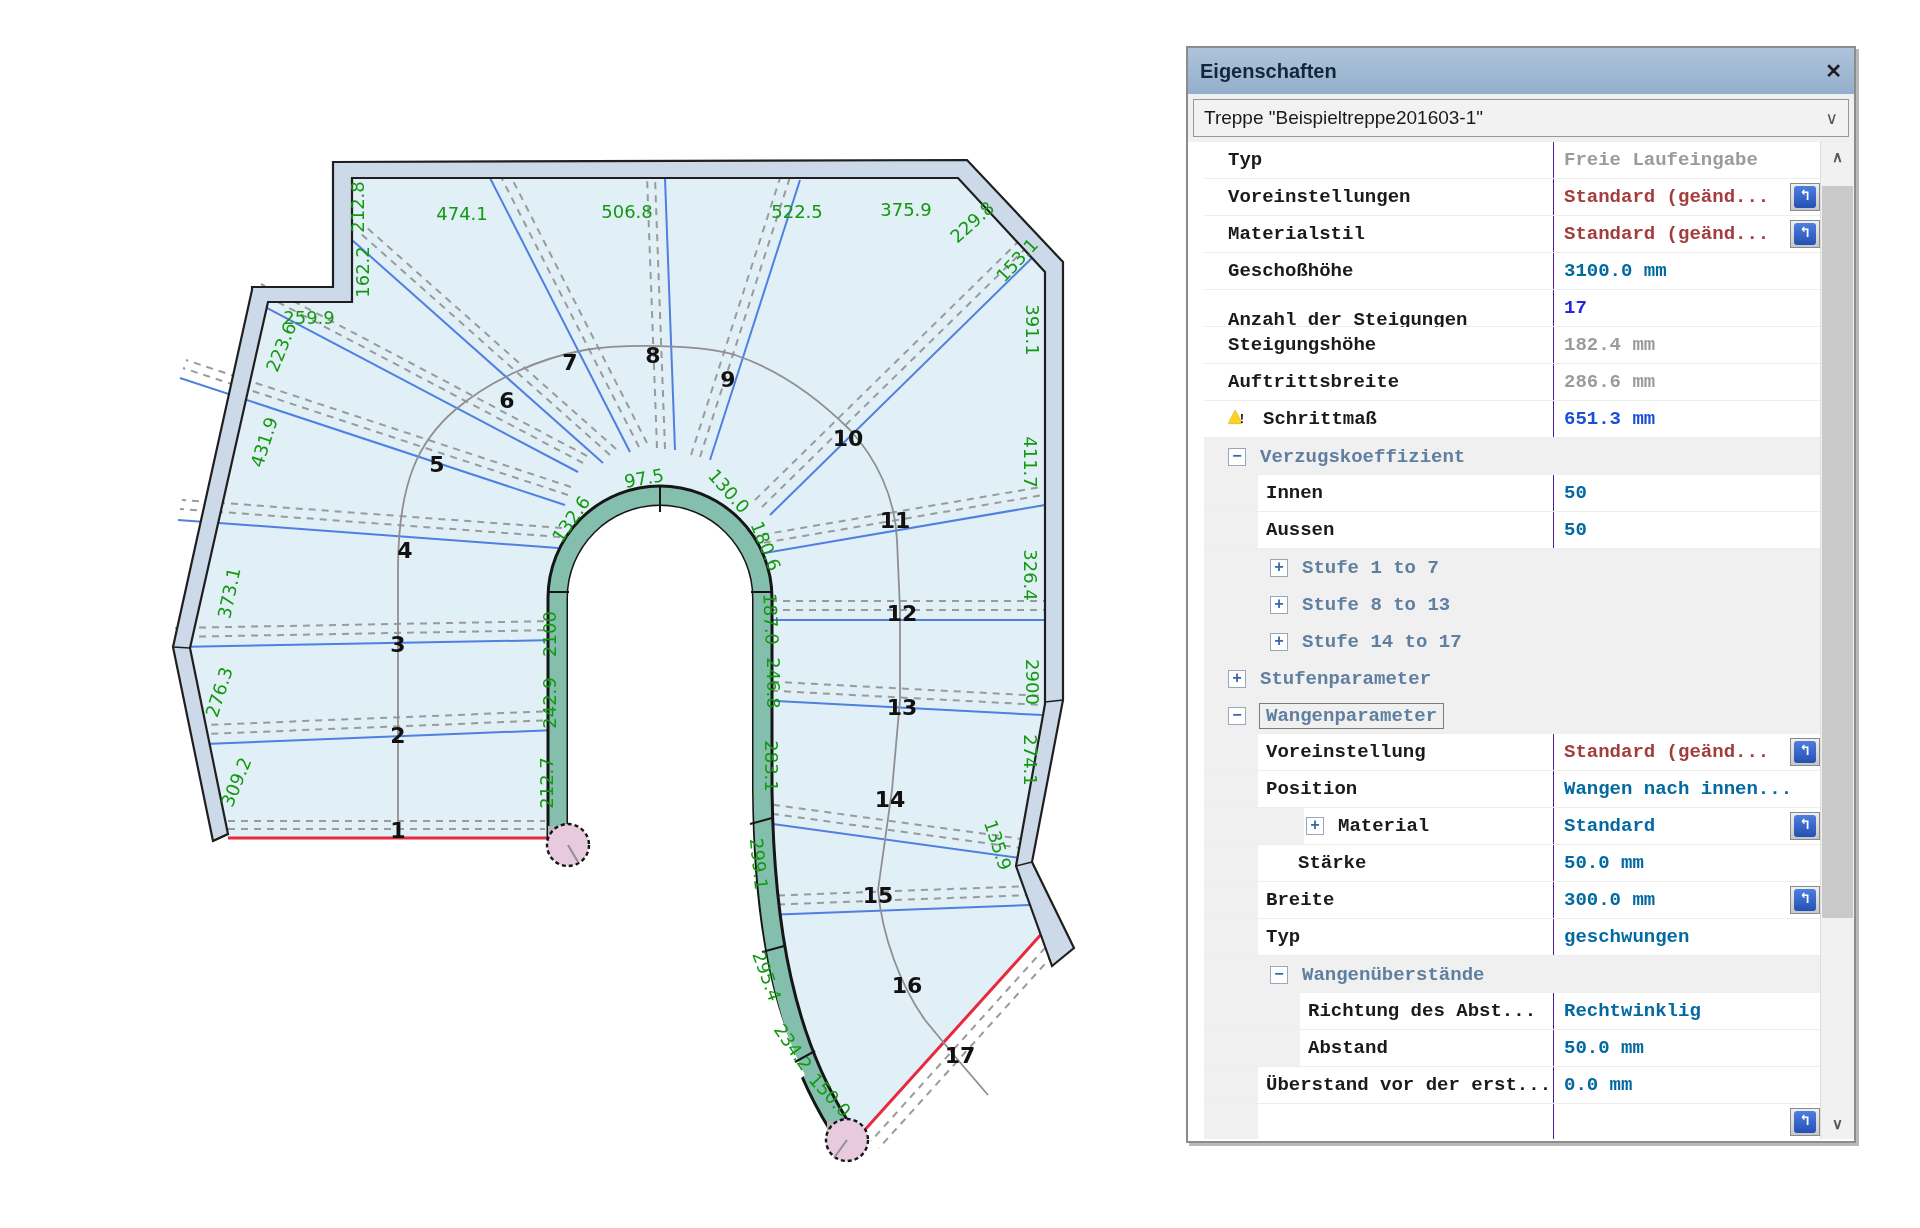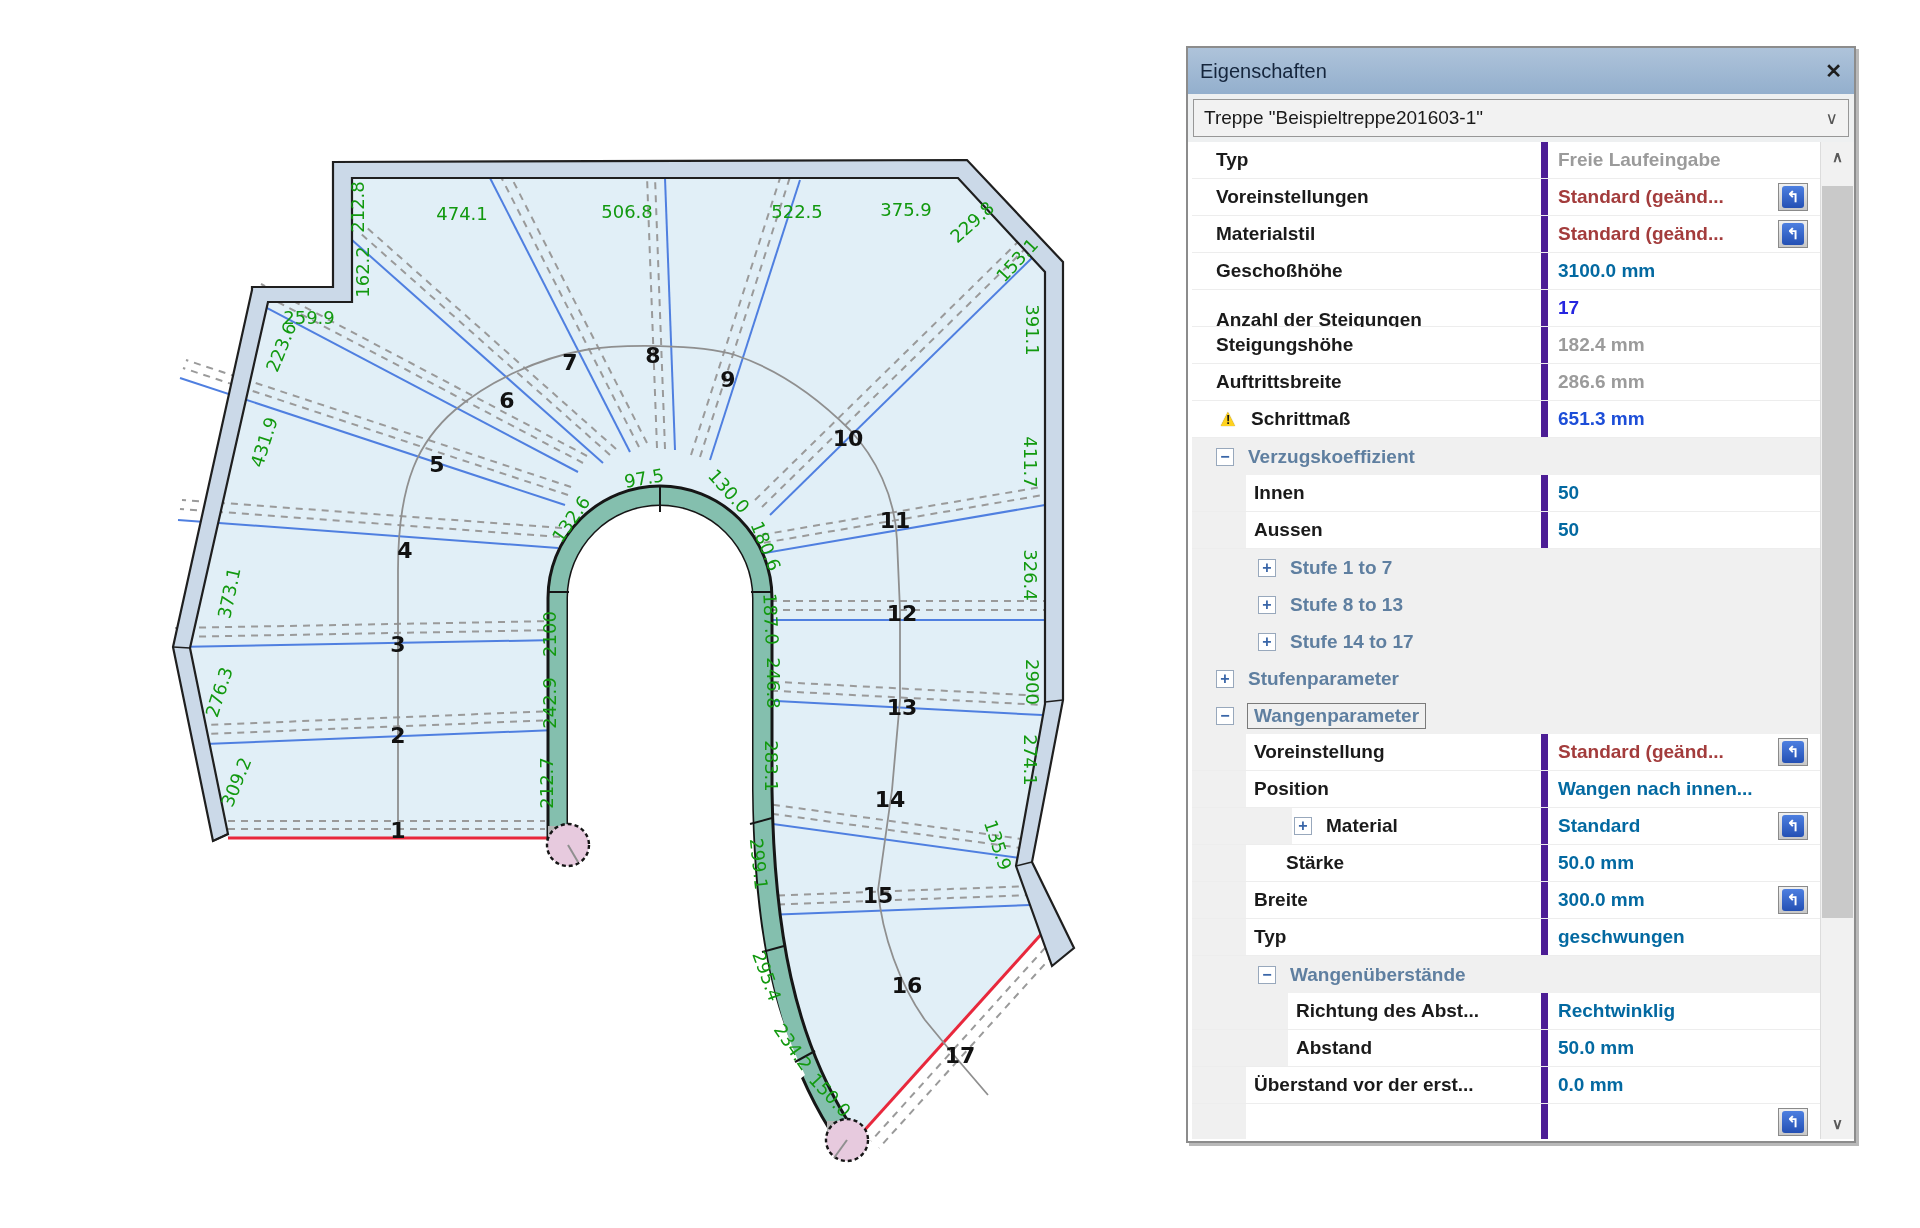--- a/index.html
+++ b/index.html
@@ -4,33 +4,33 @@
 <style>
   html,body{margin:0;padding:0;width:1920px;height:1228px;background:#ffffff;overflow:hidden;
     font-family:"Liberation Sans", sans-serif;}
   
   #drawing{position:absolute;left:0;top:0;width:1150px;height:1228px;}
   
   #panel{position:absolute;left:1186px;top:46px;width:666px;height:1093px;
     border:2px solid #8c8c8c;background:#ffffff;box-shadow:3px 3px 0 #b9b9b9;}
   #titlebar{height:46px;background:linear-gradient(#aec3da,#93afcd);display:flex;align-items:center;
     justify-content:space-between;padding:0 12px;box-sizing:border-box;}
-  #titlebar .t{font-size:20px;font-weight:400;color:#15253c;}
+  #titlebar .t{font-size:20px;font-weight:700;color:#15253c;}
   #titlebar .x{font-size:20px;color:#1d1d1d;font-weight:700;cursor:default;}
   #comboWrap{height:48px;background:#eef0f1;display:flex;align-items:center;padding:0 5px;box-sizing:border-box;}
   #combo{flex:1;height:38px;border:1px solid #979797;background:#f2f2f2;display:flex;align-items:center;
     justify-content:space-between;padding:0 10px;box-sizing:border-box;font-size:19px;color:#1a1a1a;}
   #combo .chev{color:#555;font-size:17px;}
   #gridArea{position:relative;height:997px;overflow:hidden;}
-  #rows{position:absolute;left:4px;top:0;width:628px;}
+  #rows{position:absolute;left:16px;top:0;width:628px;font-family:Liberation Mono, monospace;}
   .row{height:37px;display:flex;align-items:center;box-sizing:border-box;font-size:19px;font-weight:700;
     border-bottom:1px solid #ededed;background:#fff;position:relative;}
   .row .lab{color:#1a1a1a;white-space:nowrap;overflow:hidden;}
   .row .val{position:absolute;left:349px;right:2px;top:0;bottom:0;display:flex;align-items:center;
-    border-left:7px solid #4c1d95;padding-left:10px;white-space:nowrap;overflow:hidden;}
+    border-left:1px solid #4c1d95;padding-left:10px;white-space:nowrap;overflow:hidden;}
   .row .strip{position:absolute;left:0;top:0;bottom:0;background:#f0f0f0;}
   .grow{background:#f0f0f0;border-bottom:none;}
   .grow .lab{color:#5f7fa0;}
   .exp{width:18px;height:18px;border:1px solid #98a8bc;background:#fff;color:#3a66a8;font-size:16px;
     line-height:16px;text-align:center;box-sizing:border-box;flex:0 0 18px;margin-right:14px;font-weight:700;}
   .undo-btn{position:absolute;right:12px;top:4px;width:30px;height:28px;background:linear-gradient(#f0f0f0,#c7c7c7);
     border:1px solid #8a8a8a;box-sizing:border-box;display:flex;align-items:center;justify-content:center;}
   .undo-g{width:22px;height:22px;background:linear-gradient(#4d7fe0,#2450b4);border-radius:3px;color:#fff;
     font-size:15px;line-height:22px;text-align:center;font-weight:700;}
   .warn{position:relative;width:26px;height:24px;margin-right:9px;flex:0 0 26px;}

